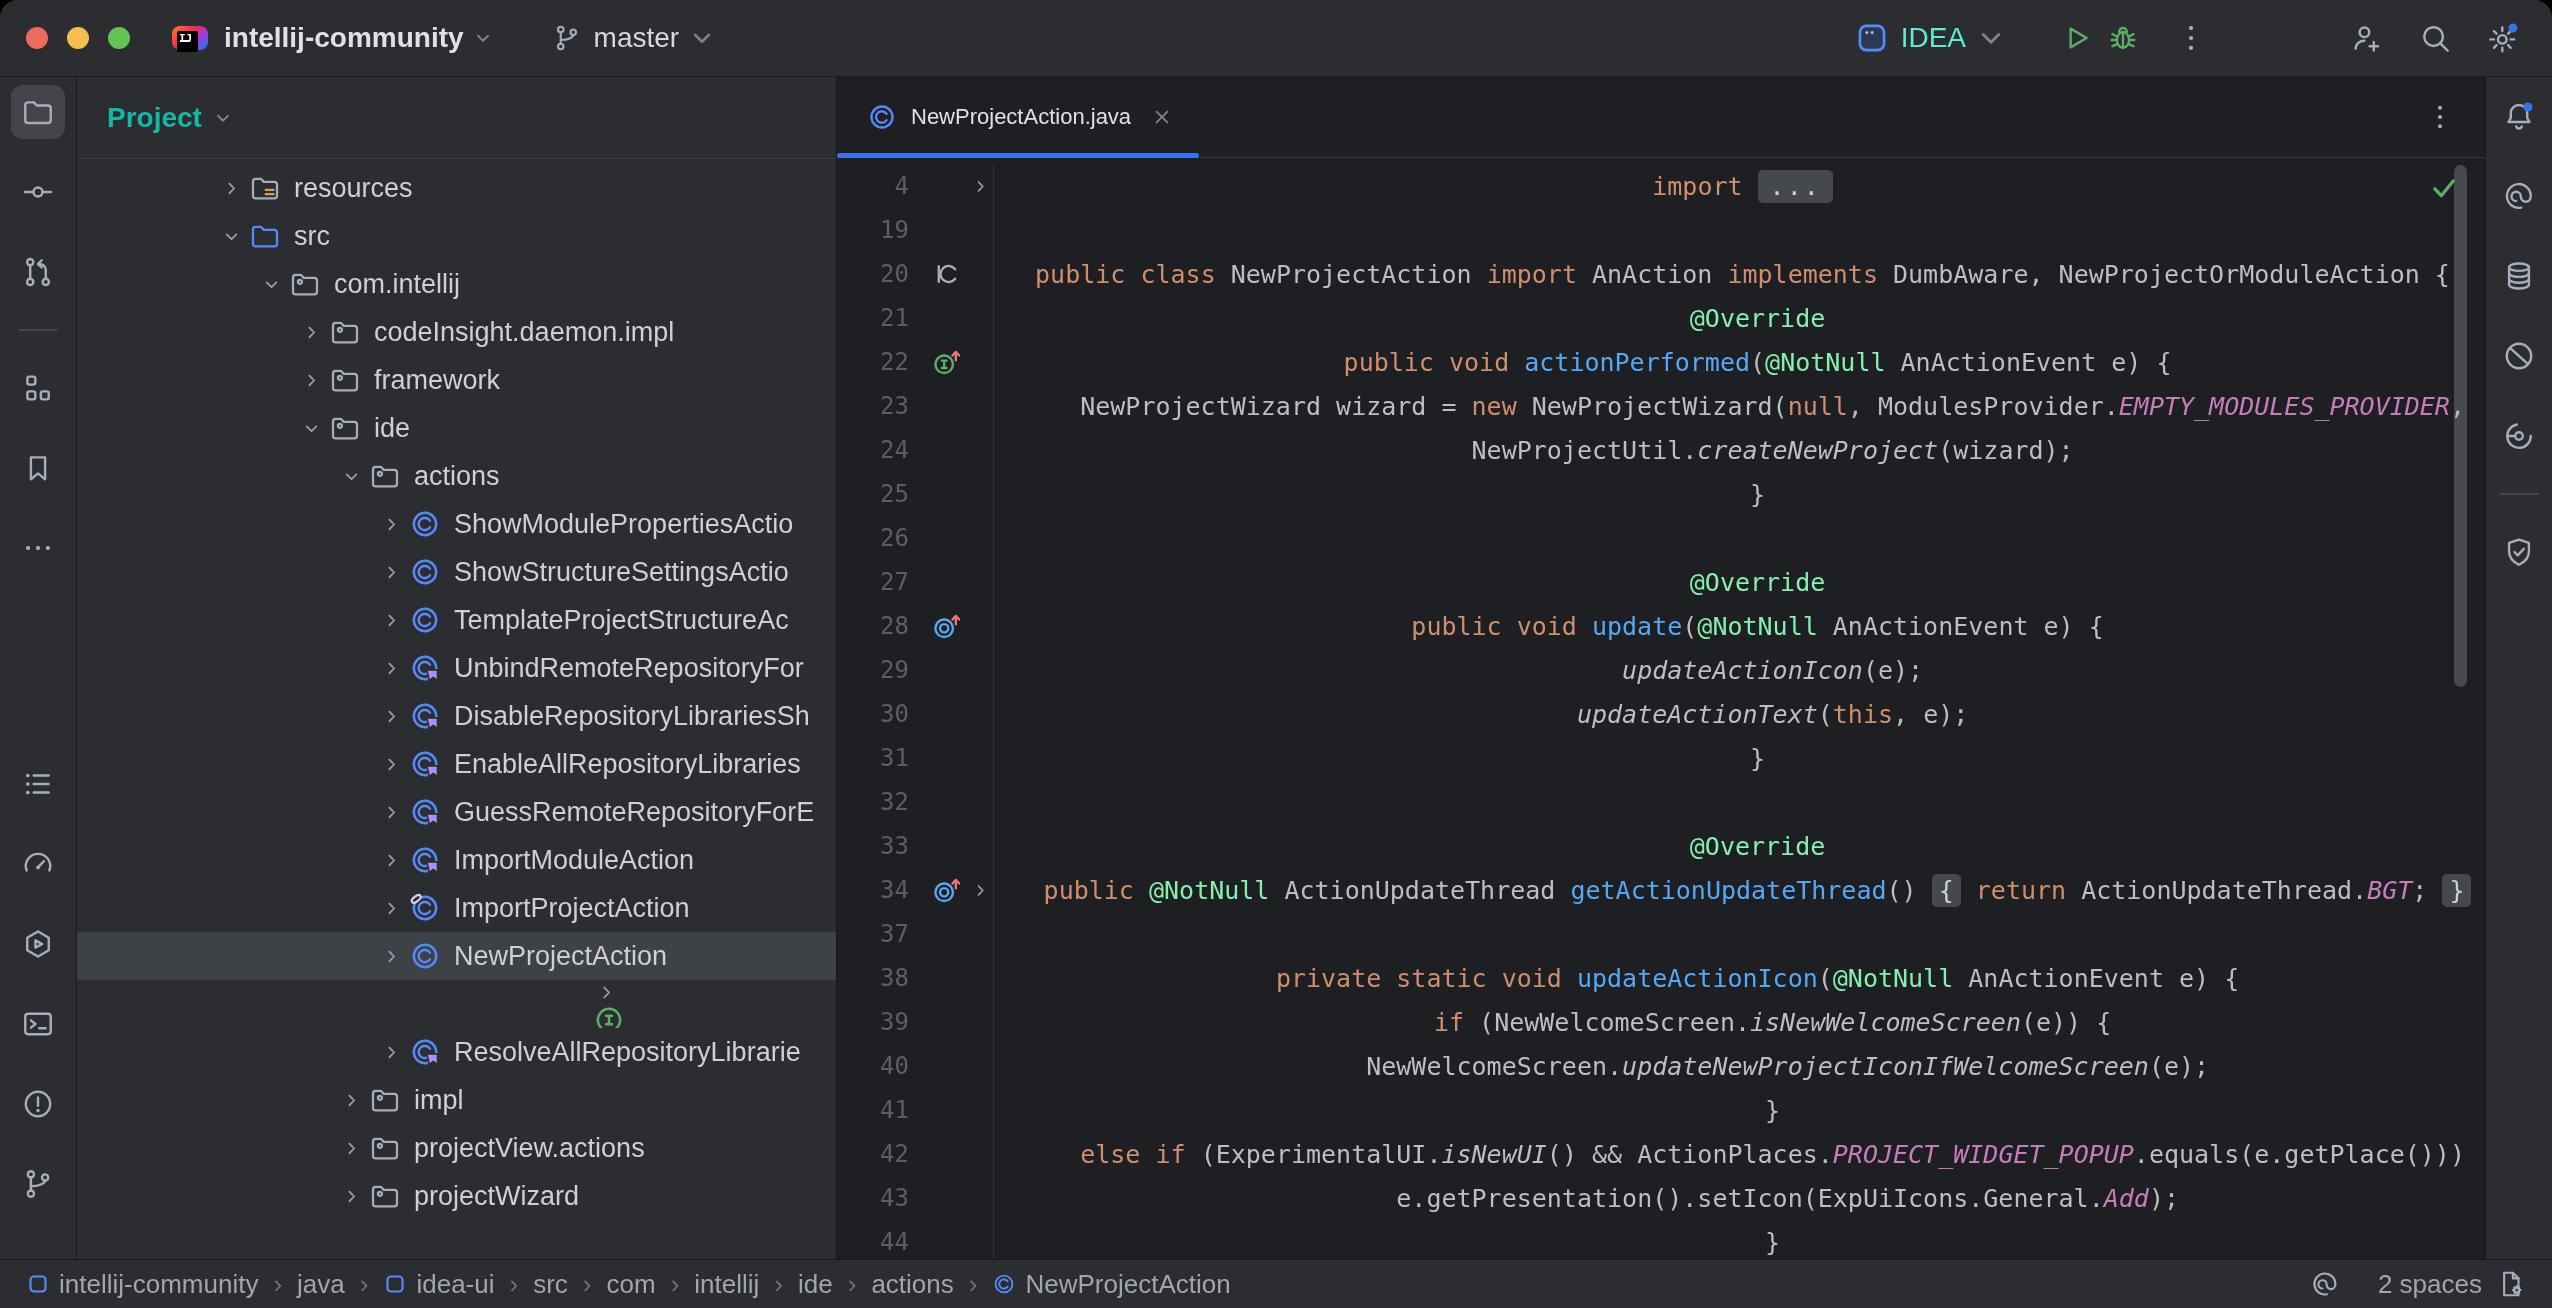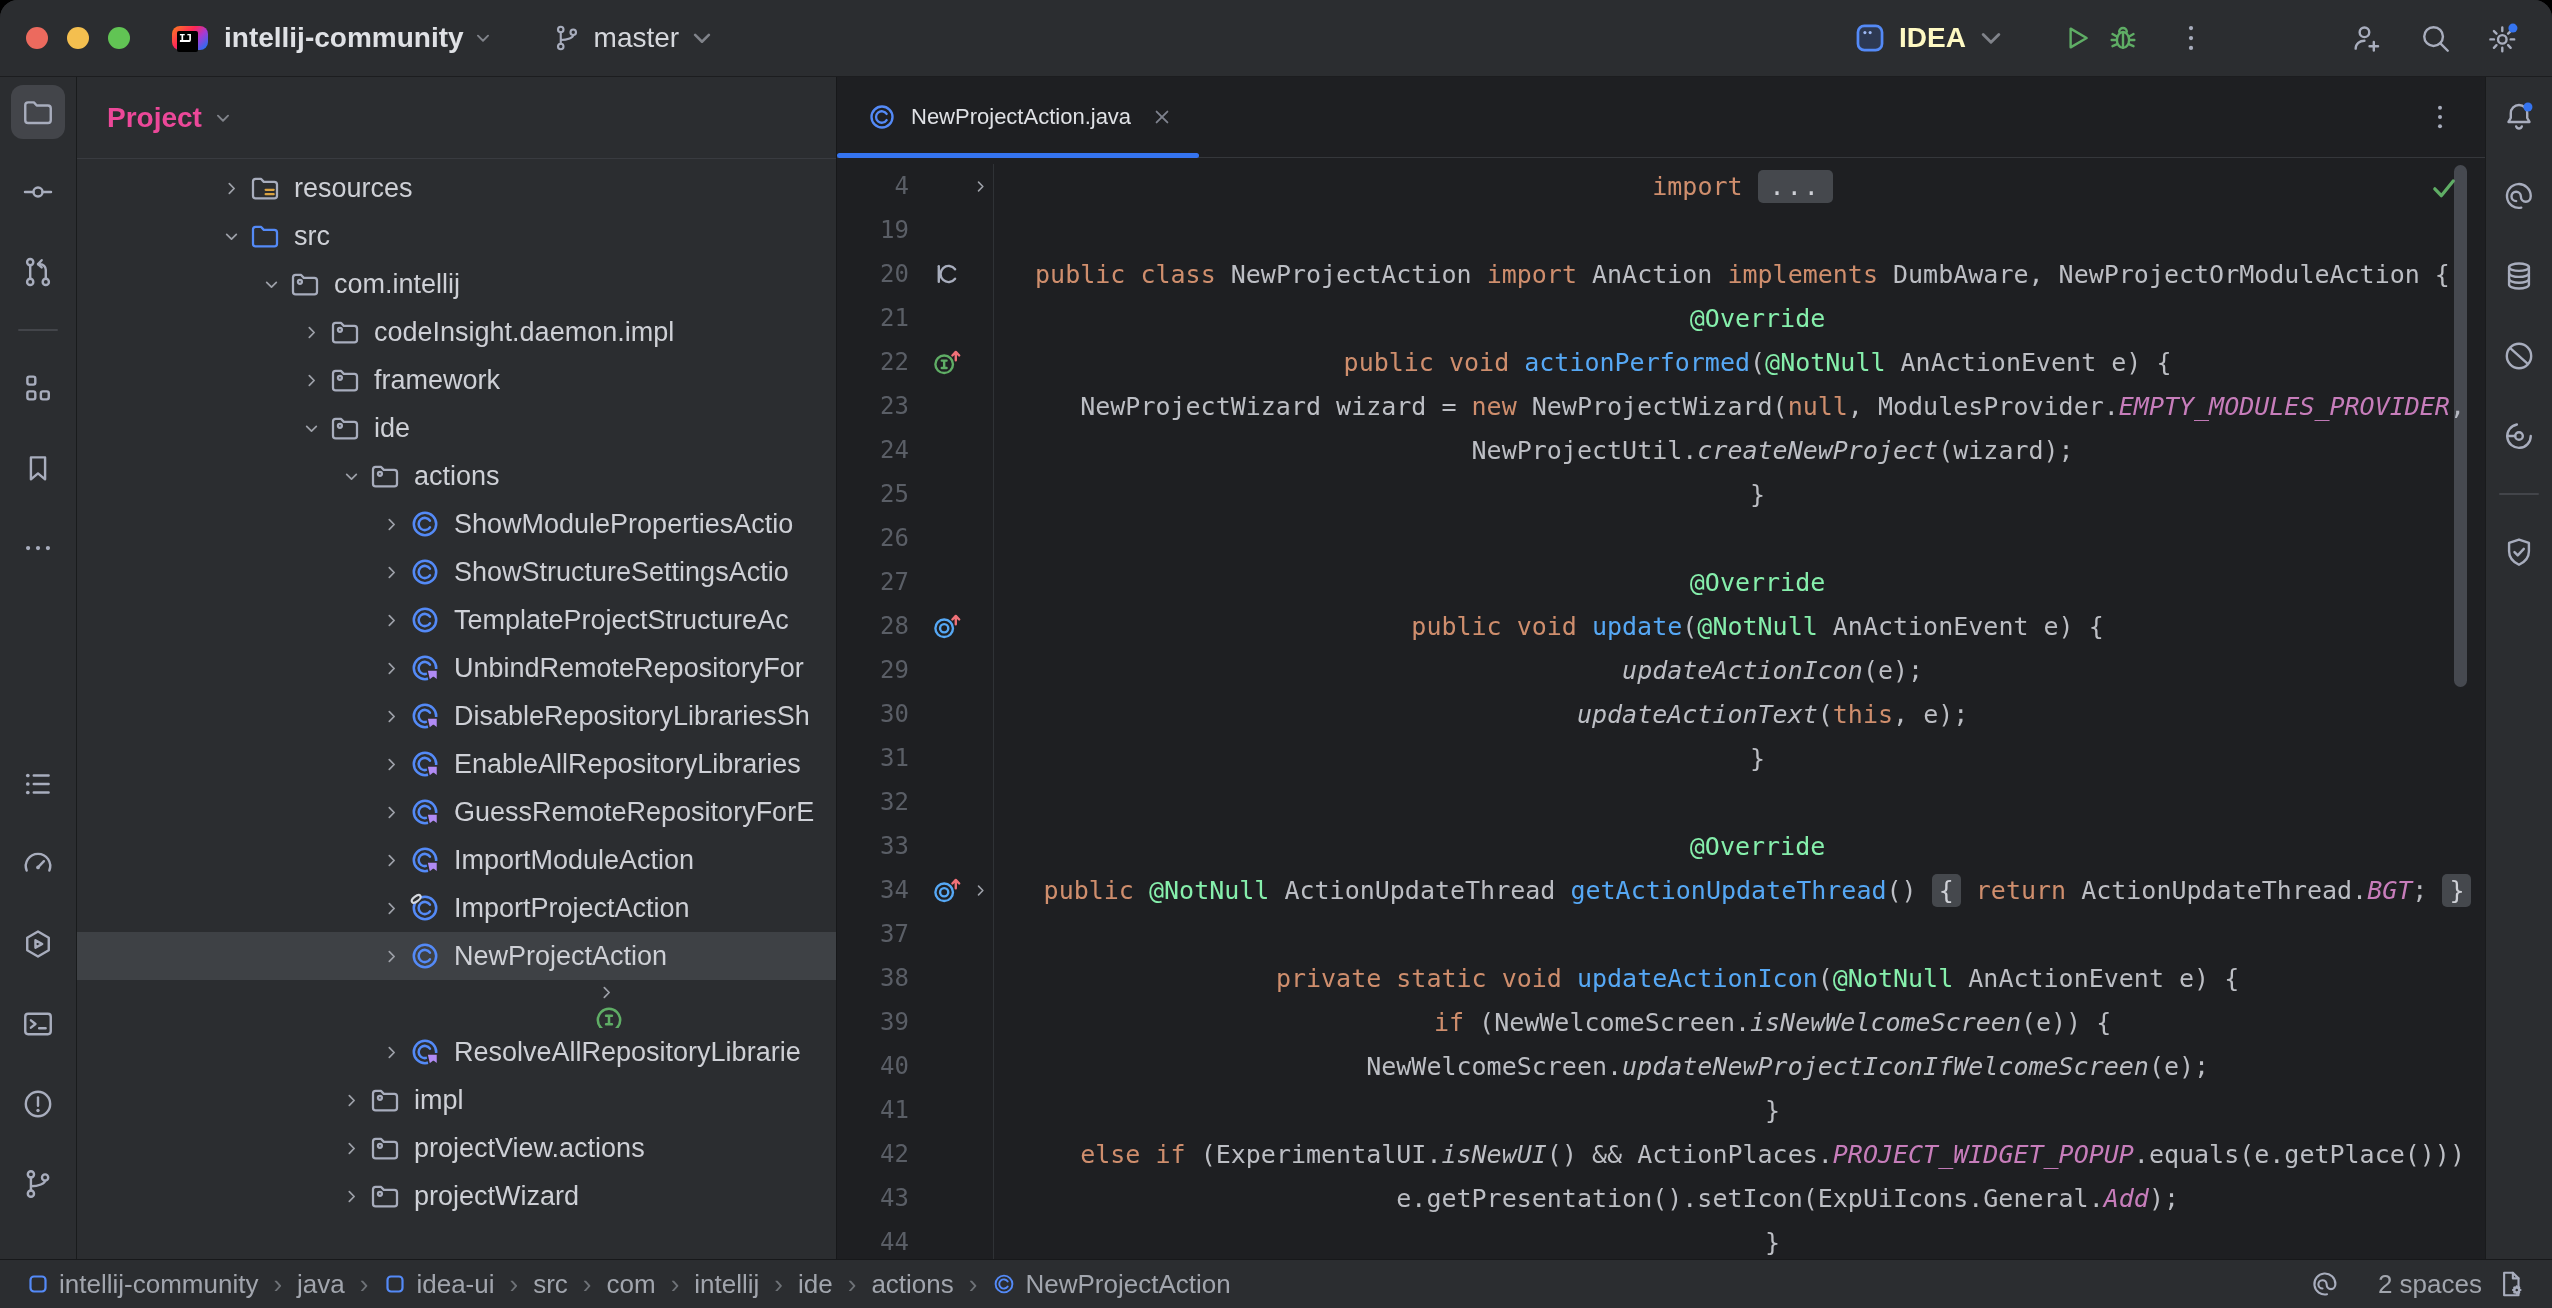--- a/index.html
+++ b/index.html
@@ -19,40 +19,40 @@
   .tb-label.reg{font-weight:400;color:#D5D7DC;}
   .chev{width:22px;height:22px;margin-left:8px;opacity:.75;}
   .tb-group{display:flex;align-items:center;}
   .tb-btn{width:46px;height:46px;border-radius:10px;display:flex;align-items:center;justify-content:center;flex:none;}
   .tb-btn .ico{width:34px;height:34px;}
   #branch-group{margin-left:58px;}
   #branch-group .ico{width:30px;height:30px;margin-right:12px;}
   #tb-right{margin-left:auto;display:flex;align-items:center;}
   #run-widget{display:flex;align-items:center;margin-right:34px;}
   #run-widget .ico{width:34px;height:34px;margin-right:12px;}
-  #run-widget .tb-label{font-weight:700;color:#fef9c3;}
+  #run-widget .tb-label{font-weight:400;color:#5eead4;}
   .tb-gap{width:22px;}
   .tb-biggap{width:130px;}
 
   
   #main{flex:1;display:flex;min-height:0;}
   
   #left-strip{width:76px;flex:none;background:#2B2D30;border-right:1px solid rgba(0,0,0,.4);display:flex;flex-direction:column;align-items:center;padding:8px 0 22px 0;}
   .strip-btn{width:54px;height:54px;border-radius:12px;display:flex;align-items:center;justify-content:center;margin-bottom:26px;flex:none;}
   .strip-btn .ico{width:34px;height:34px;}
   .strip-btn.active{background:#43454A;}
   .strip-div{width:40px;height:2px;background:#43454A;border-radius:1px;margin:4px 0 30px 0;flex:none;}
   .strip-spacer{flex:1;}
   
   #right-strip{width:66px;flex:none;background:#2B2D30;border-left:1px solid rgba(0,0,0,.4);display:flex;flex-direction:column;align-items:center;padding-top:12px;}
 
   
   #project-panel{width:759px;flex:none;background:#2B2D30;border-right:1px solid rgba(0,0,0,.45);display:flex;flex-direction:column;min-height:0;}
   #pp-header{height:81px;flex:none;display:flex;align-items:center;padding-left:30px;border-bottom:1px solid #393B40;}
-  #pp-title{font-size:28px;font-weight:700;color:#ec4899;}
+  #pp-title{font-size:28px;font-weight:700;color:#14b8a6;}
   #pp-header .chev{margin-left:10px;}
   #pp-tree{flex:1;overflow:hidden;padding-top:5px;}
   .trow{height:48px;display:flex;align-items:center;font-size:27px;color:#CED0D6;white-space:nowrap;overflow:hidden;}
   .trow.sel{background:#3E4145;}
   .tchev{width:28px;height:24px;flex:none;display:flex;align-items:center;justify-content:center;}
   .tchev svg{width:21px;height:21px;}
   .ticon{width:32px;height:32px;flex:none;margin-left:4px;}
   .tlabel{margin-left:13px;}
 
   

